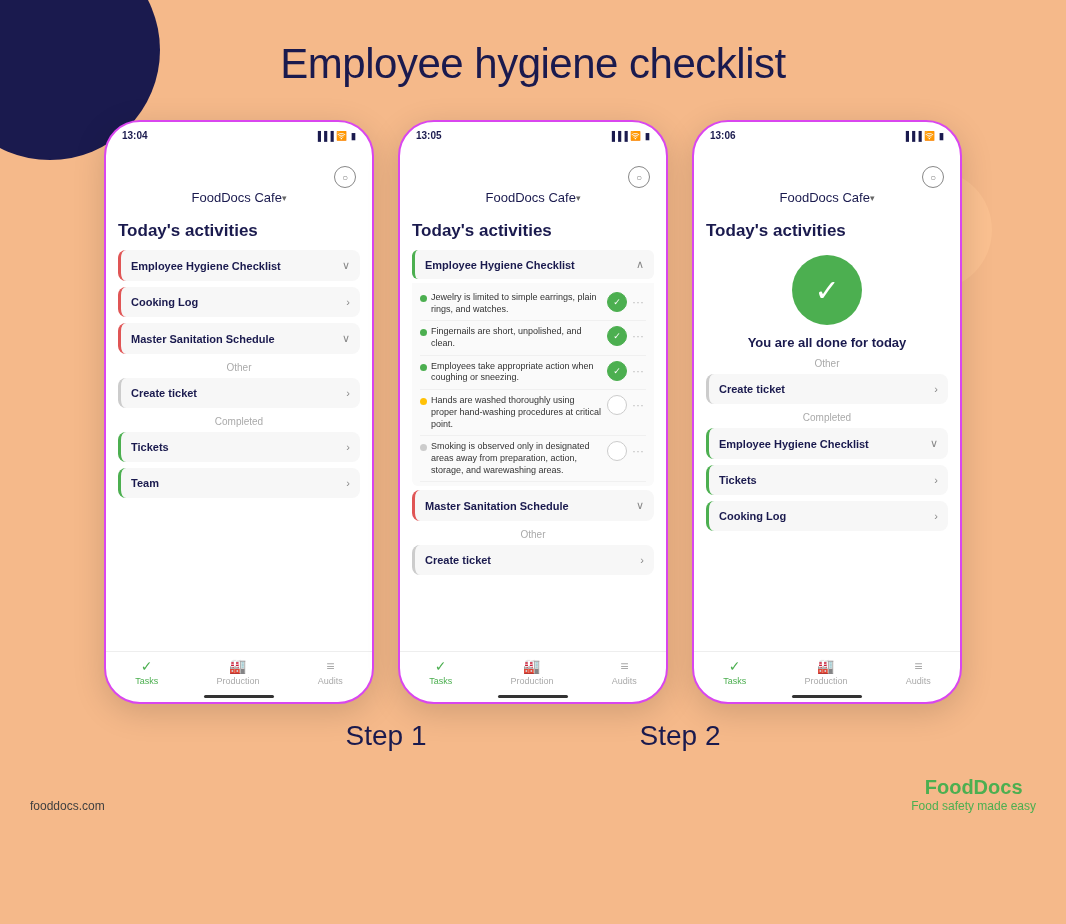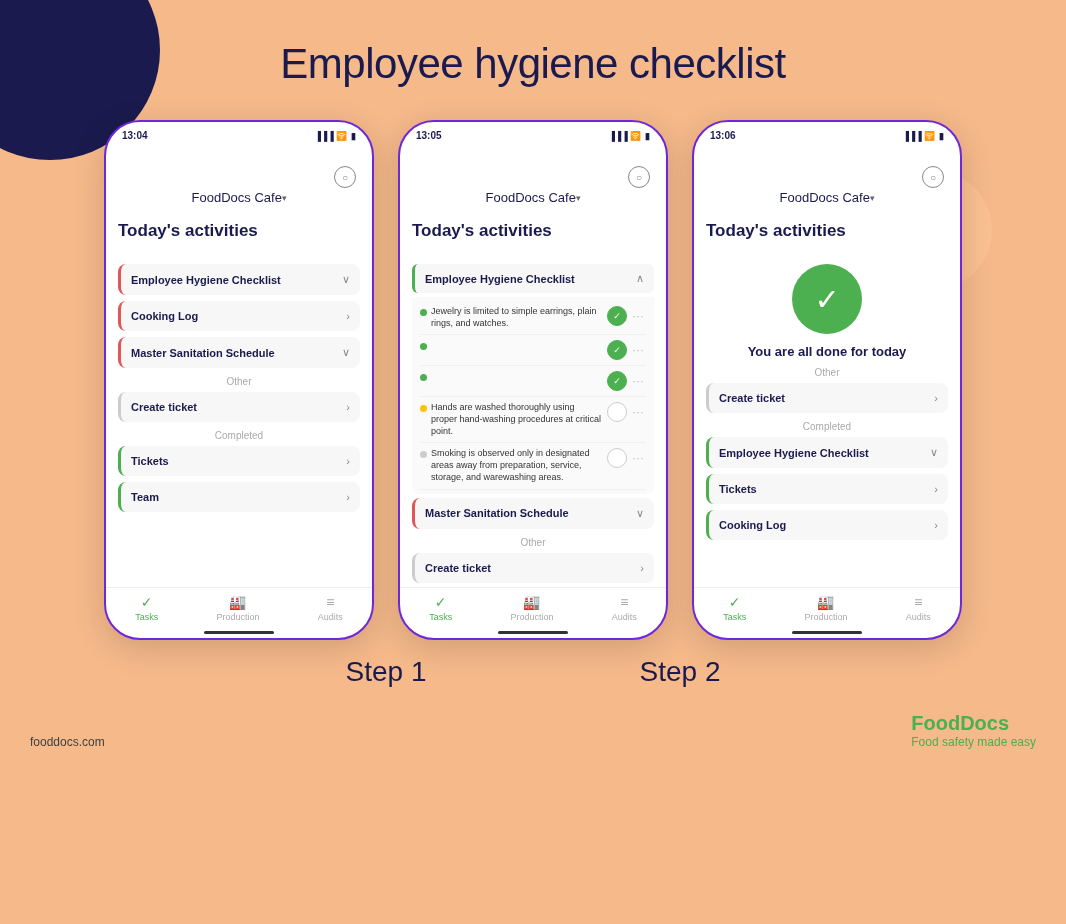--- a/index.html
+++ b/index.html
@@ -38,27 +38,27 @@
       display: flex;
       justify-content: center;
       gap: 24px;
       margin-top: 32px;
       padding: 0 30px;
     }
 
     
     .phone {
       width: 270px;
-      height: 520px;
+      height: 584px;
       background: white;
       border-radius: 36px;
       position: relative;
       box-shadow: 0 8px 32px rgba(0,0,0,0.15);
       overflow: hidden;
-      border: 2px solid #6d28d9;
+      border: 2px solid #d946ef;
     }
 
     
     .phone-notch {
       position: absolute;
       top: 0;
       left: 50%;
       transform: translateX(-50%);
       width: 90px;
       height: 22px;
@@ -117,21 +117,21 @@
 
     
     .phone-content {
       padding: 8px 12px;
       overflow: hidden;
     }
     .section-title {
       font-size: 17px;
       font-weight: 700;
       color: #1a1a4e;
-      margin-bottom: 23px;
+      margin-bottom: 9px;
     }
 
     
     .list-item {
       display: flex;
       align-items: center;
       justify-content: space-between;
       background: #f7f7f7;
       border-radius: 8px;
       padding: 9px 10px;
@@ -330,21 +330,21 @@
       justify-content: space-between;
       align-items: flex-end;
       padding: 16px 30px 20px;
       margin-top: 8px;
     }
     .footer-left {
       font-size: 12px;
       color: #404040;
     }
     .footer-right {
-      text-align: left;
+      text-align: center;
     }
     .footer-brand {
       font-size: 20px;
       font-weight: 700;
       color: #4CAF50;
     }
     .footer-tagline {
       font-size: 12px;
       color: #4CAF50;
     }
@@ -464,46 +464,48 @@
             <div class="checklist-dot dot-green"></div>
             <span class="checklist-text">Jewelry is limited to simple earrings, plain rings, and watches.</span>
             <div class="checklist-actions">
               <div class="check-btn checked">✓</div>
               <span class="more-btn">···</span>
             </div>
           </div>
 
           <div class="checklist-item">
             <div class="checklist-dot dot-green"></div>
+            <span class="checklist-text">Fingernails are short, unpolished, and clean.</span>
             <div class="checklist-actions">
               <div class="check-btn checked">✓</div>
               <span class="more-btn">···</span>
             </div>
           </div>
 
           <div class="checklist-item">
             <div class="checklist-dot dot-green"></div>
+            <span class="checklist-text">Employees take appropriate action when coughing or sneezing.</span>
             <div class="checklist-actions">
               <div class="check-btn checked">✓</div>
               <span class="more-btn">···</span>
             </div>
           </div>
 
           <div class="checklist-item">
             <div class="checklist-dot dot-yellow"></div>
             <span class="checklist-text">Hands are washed thoroughly using proper hand-washing procedures at critical point.</span>
             <div class="checklist-actions">
               <div class="check-btn"></div>
               <span class="more-btn">···</span>
             </div>
           </div>
 
           <div class="checklist-item">
             <div class="checklist-dot dot-gray"></div>
-            <span class="checklist-text">Smoking is observed only in designated areas away from preparation, service, storage, and warewashing areas.</span>
+            <span class="checklist-text">Smoking is observed only in designated areas away from preparation, action, storage, and warewashing areas.</span>
             <div class="checklist-actions">
               <div class="check-btn"></div>
               <span class="more-btn">···</span>
             </div>
           </div>
         </div>
 
         <div class="list-item red-border" style="margin-top:4px;">
           <span class="list-item-text">Master Sanitation Schedule</span>
           <span class="list-item-icon">∨</span>

